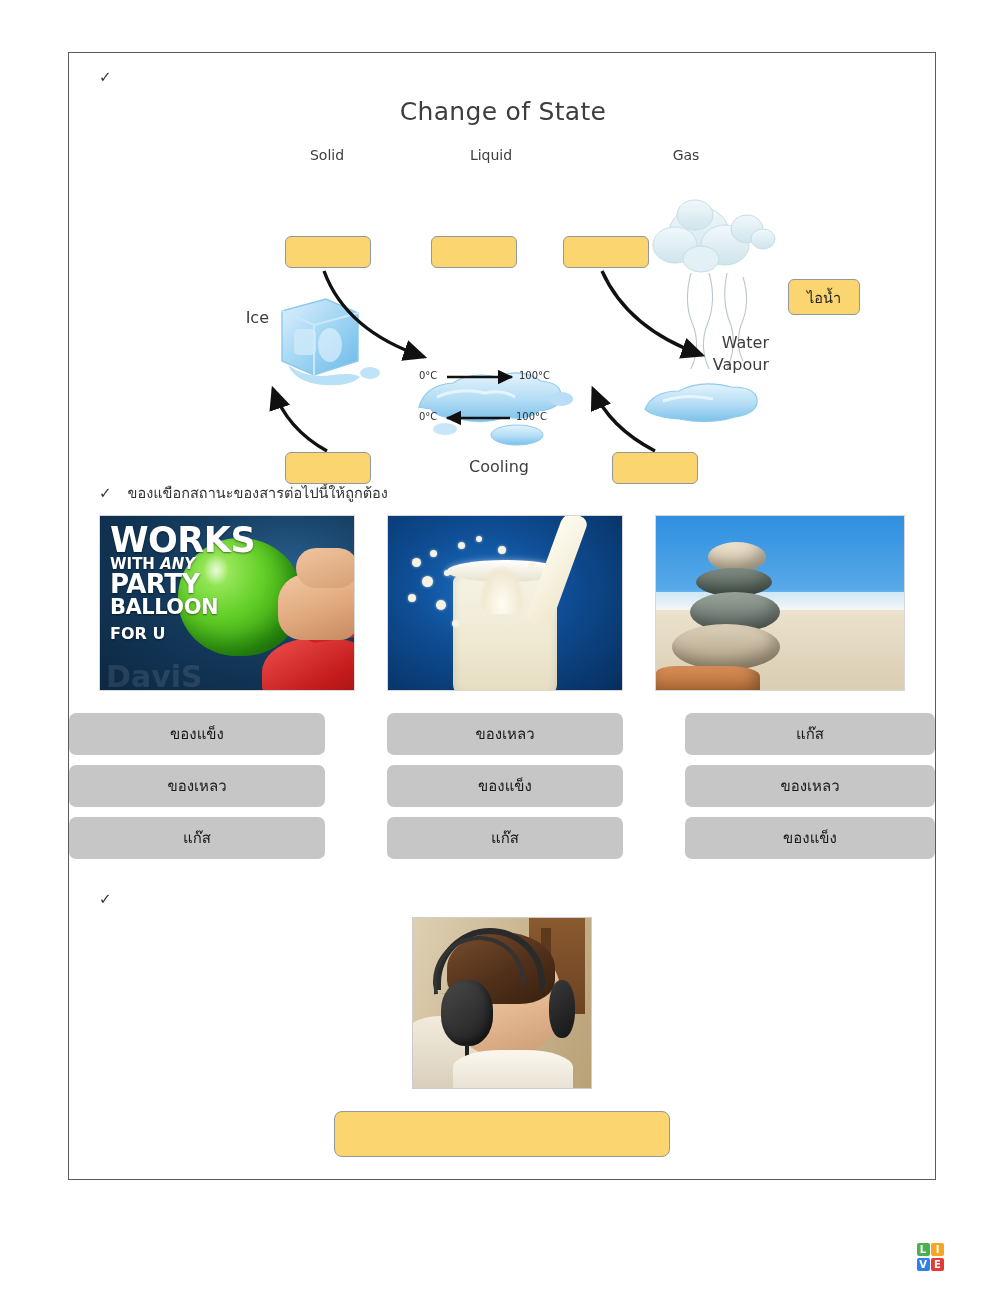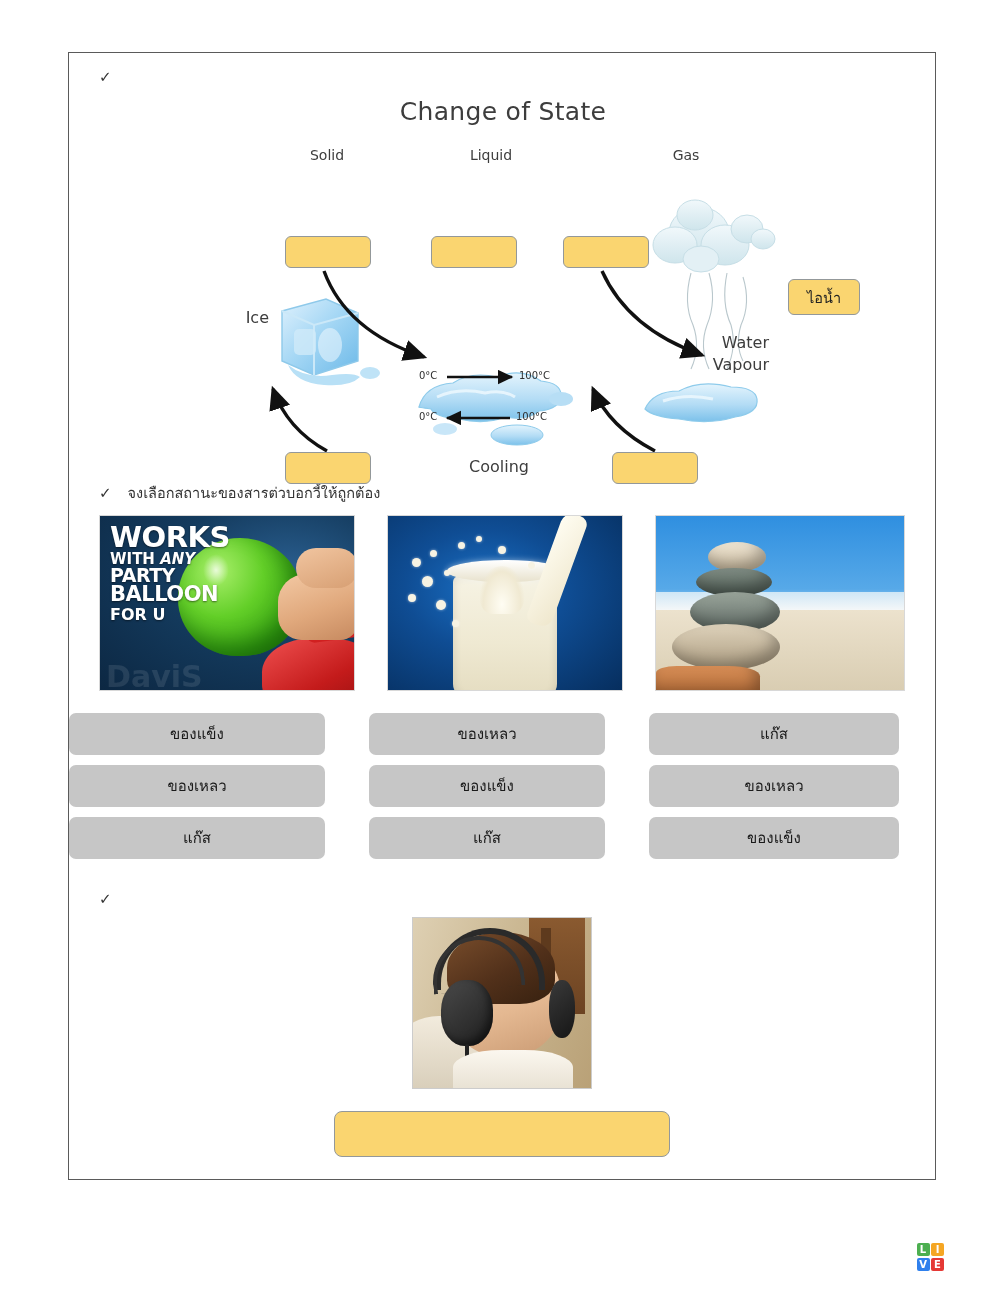--- a/index.html
+++ b/index.html
@@ -148,26 +148,26 @@
   }
   .ball-ad {
     position: absolute;
     left: 10px; top: 8px;
     color: #fff;
     font-family: "DejaVu Sans", sans-serif;
     font-weight: bold;
     line-height: .96;
     text-shadow: 0 1px 2px rgba(0,0,0,.5);
   }
-  .ball-ad .l1 { font-size: 29px; letter-spacing: -.5px; }
+  .ball-ad .l1 { font-size: 35px; letter-spacing: -.5px; }
   .ball-ad .l2 { font-size: 15px; }
   .ball-ad .l2 i { font-style: italic; }
-  .ball-ad .l3 { font-size: 19px; letter-spacing: -.5px; }
+  .ball-ad .l3 { font-size: 26px; letter-spacing: -.5px; }
   .ball-ad .l4 { font-size: 21px; letter-spacing: -.5px; }
-  .ball-ad .l5 { font-size: 16px; margin-top: 3px; }
+  .ball-ad .l5 { font-size: 16px; margin-top: 9px; }
   .ball-watermark {
     position: absolute;
     left: 6px; bottom: -4px;
     font-size: 30px; font-weight: bold;
     color: rgba(255,255,255,.10);
   }
   .balloon {
     position: absolute;
     left: 78px; top: 22px;
     width: 124px; height: 118px;
@@ -280,22 +280,22 @@
   }
   .s1 { left: 52px; top: 26px;  width: 58px; height: 30px; background: linear-gradient(#efe6d4, #c8b89c); }
   .s2 { left: 40px; top: 52px;  width: 76px; height: 28px; background: linear-gradient(#808d84, #4d5a52); }
   .s3 { left: 34px; top: 76px;  width: 90px; height: 40px; background: linear-gradient(#9aa59b, #5d6862); }
   .s4 { left: 16px; top: 108px; width: 108px; height: 46px; background: linear-gradient(#ded2bb, #ab9b7f); }
   .s5 { left: 0px;  top: 150px; width: 104px; height: 34px; background: linear-gradient(#d98f57, #a35f2e); border-radius: 20% 30% 10% 10%; }
 
   
   #choice-row {
     display: flex;
-    justify-content: flex-start;
-    gap: 44px;
+    justify-content: space-between;
+    gap: 20px;
     margin-top: 22px;
   }
   .choice-col { width: 256px; display: flex; flex-direction: column; gap: 10px; }
   .choice-col.milk   { width: 236px; }
   .choice-col.stones { width: 250px; }
   .choice {
     background: #c6c6c6;
     border-radius: 7px;
     height: 42px;
     display: flex; align-items: center; justify-content: center;
@@ -504,21 +504,21 @@
       <div class="wordbank">
         <span>ไอน้ำ</span>
       </div>
     </div>
   </div>
 
   <div id="sec2">
 
     <div class="instruction">
       <span class="check">✓</span>
-      <span class="instr-text">จงเลือกสถานะของสารต่วบอกวี้ให้ถูกต้อง</span>
+      <span class="instr-text">ของแขือกสถานะของสารต่อไปนี้ให้ถูกต้อง</span>
     </div>
 
     <div id="pic-row">
 
       <div class="pic balloon-pic">
         <div class="ball-bg"></div>
         <div class="balloon"></div>
         <div class="balloon-neck"></div>
         <div class="tank"></div>
         <div class="tank-valve"></div>

